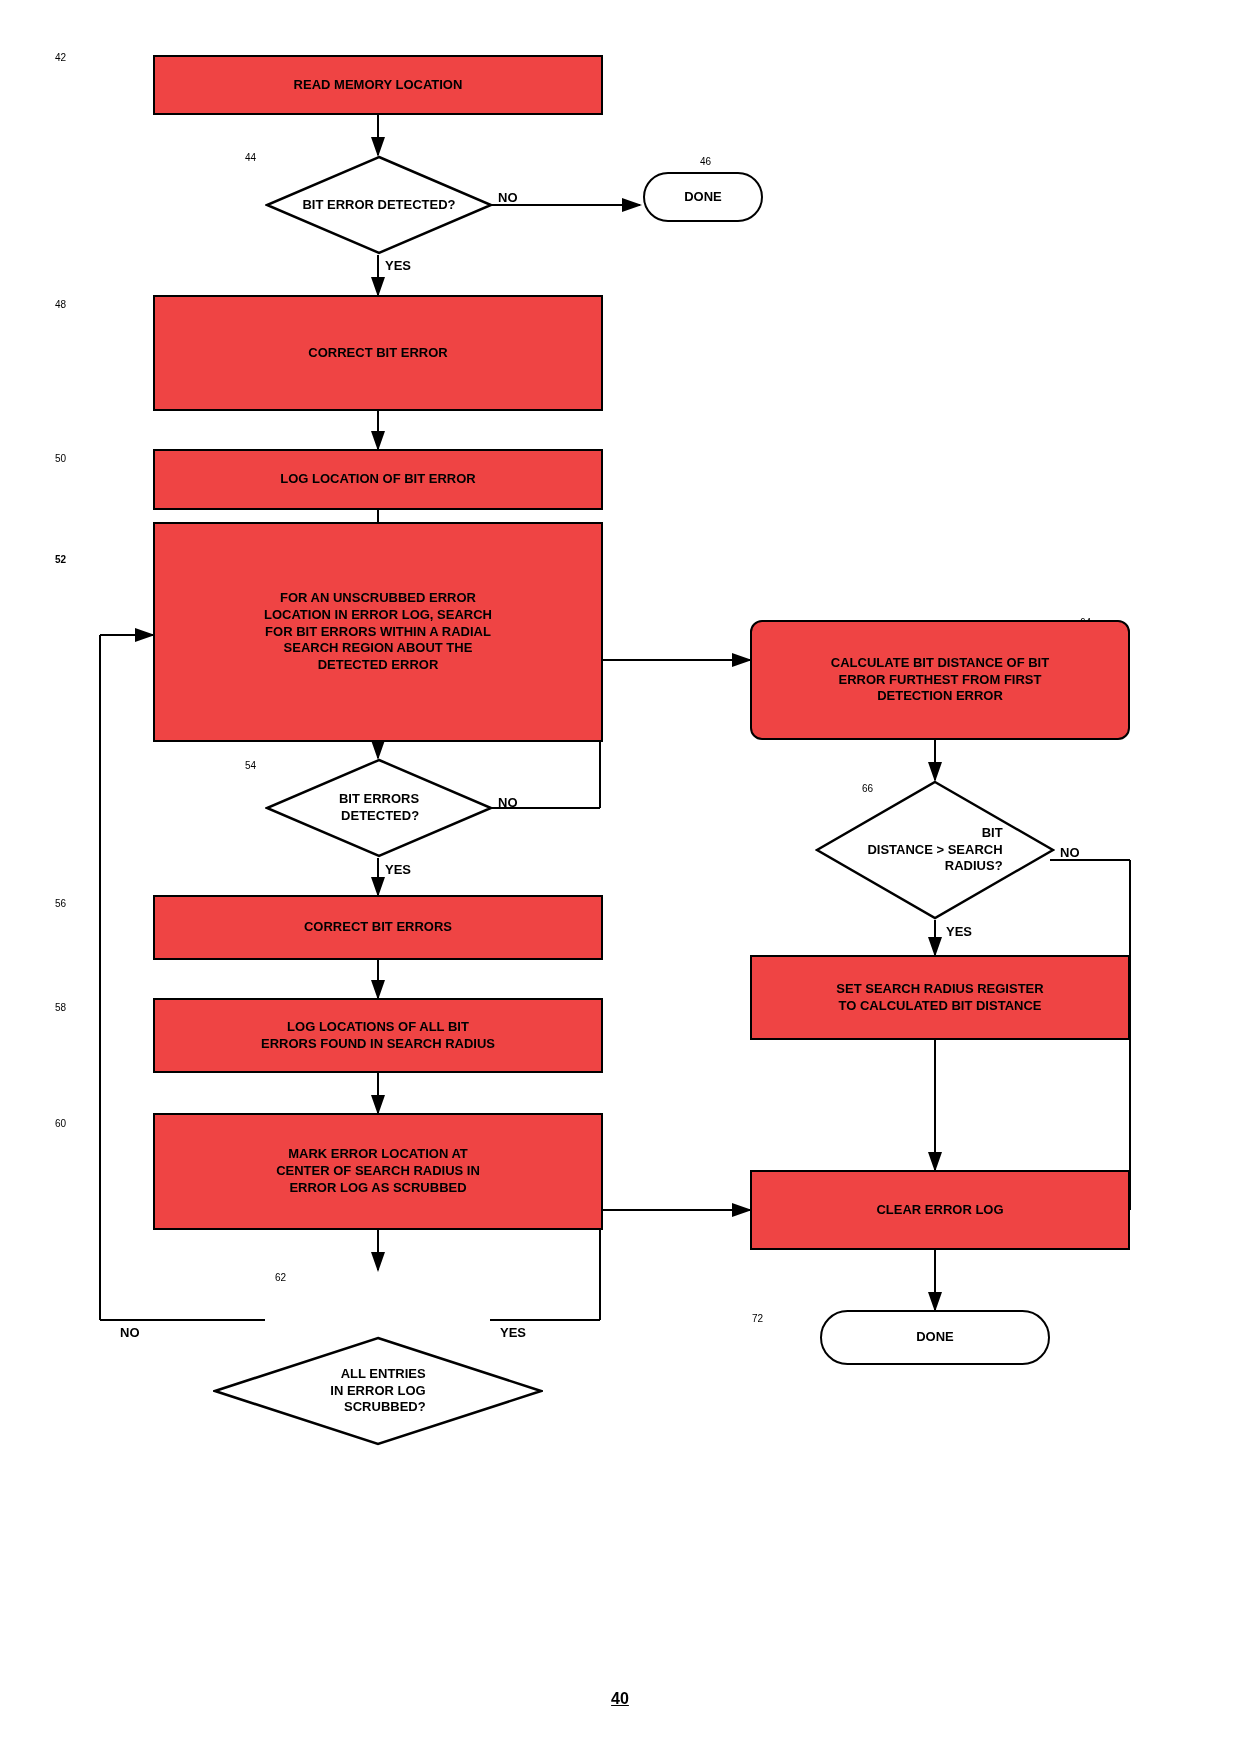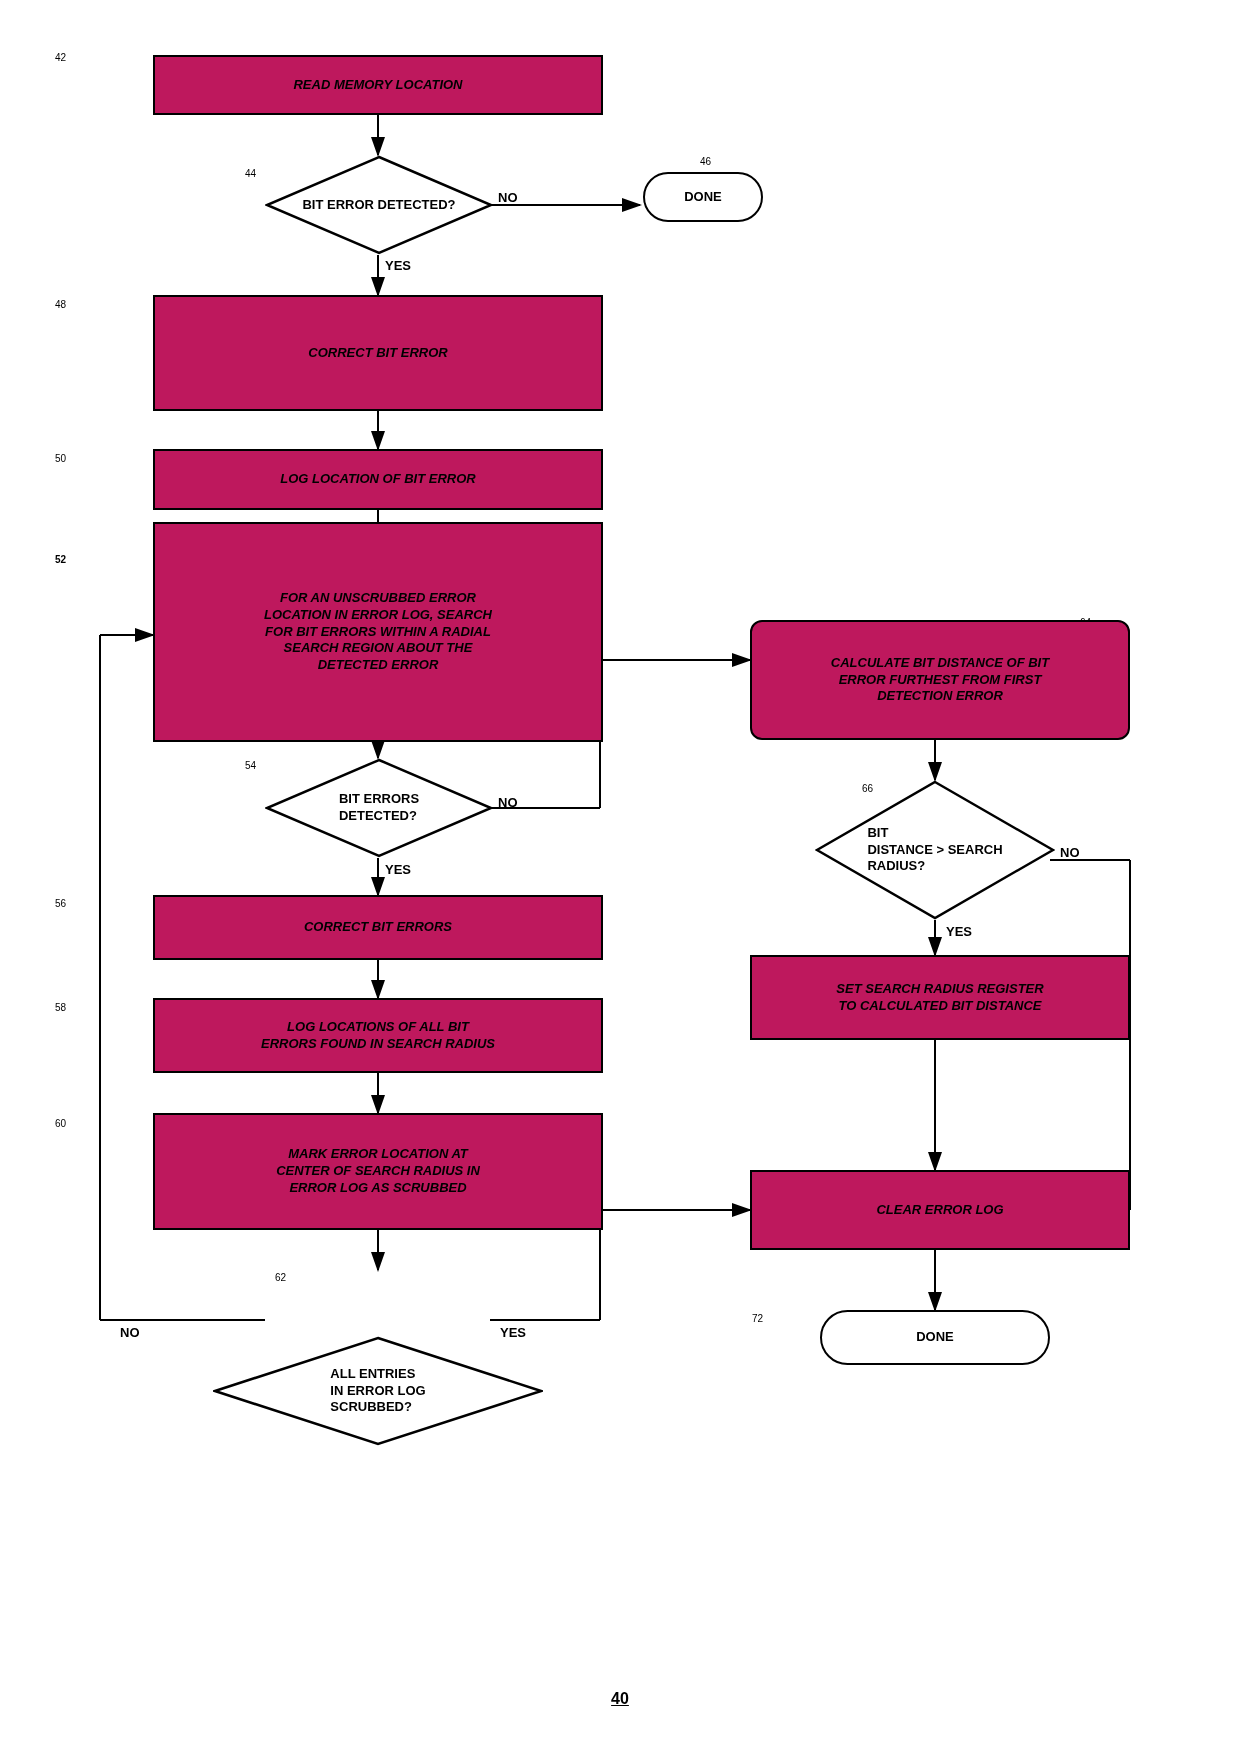--- a/index.html
+++ b/index.html
@@ -23,22 +23,21 @@
       display: flex;
       align-items: center;
       justify-content: center;
       text-align: center;
       font-size: 13px;
       font-weight: bold;
       line-height: 1.3;
     }
     .rect {
       border: 2.5px solid #000;
-      background: #be185d;
-      font-style: italic;
+      background: #ef4444;
     }
     .diamond-wrap {
       position: absolute;
       display: flex;
       align-items: center;
       justify-content: center;
     }
     .diamond {
       width: 100%;
       height: 100%;
@@ -49,21 +48,21 @@
     }
     .diamond svg {
       position: absolute;
       top: 0; left: 0;
       width: 100%;
       height: 100%;
     }
     .diamond .diamond-text {
       position: relative;
       z-index: 1;
-      text-align: left;
+      text-align: right;
       font-size: 13px;
       font-weight: bold;
       line-height: 1.3;
     }
     .oval {
       border: 2.5px solid #000;
       border-radius: 50px;
       background: #fff;
     }
     
@@ -158,21 +157,21 @@
 
   <span class="node-label" style="left:55px; top:52px;">42</span>
   <div style="left:0px; top:0px;" class="shape">
     
   </div>
 
   <div class="shape rect" style="left:153px; top:55px; width:450px; height:60px;">
     <span>READ MEMORY LOCATION</span>
   </div>
 
-  <span class="node-label" style="left:245px; top:168px;">44</span>
+  <span class="node-label" style="left:245px; top:152px;">44</span>
 
   <div class="diamond-wrap" style="left:265px; top:155px; width:228px; height:100px;">
     <div class="diamond">
       <svg viewBox="0 0 228 100" preserveAspectRatio="none">
         <polygon points="114,2 226,50 114,98 2,50" fill="white" stroke="black" stroke-width="2.5"></polygon>
       </svg>
       <div class="diamond-text">BIT ERROR
 DETECTED?</div>
     </div>
   </div>

